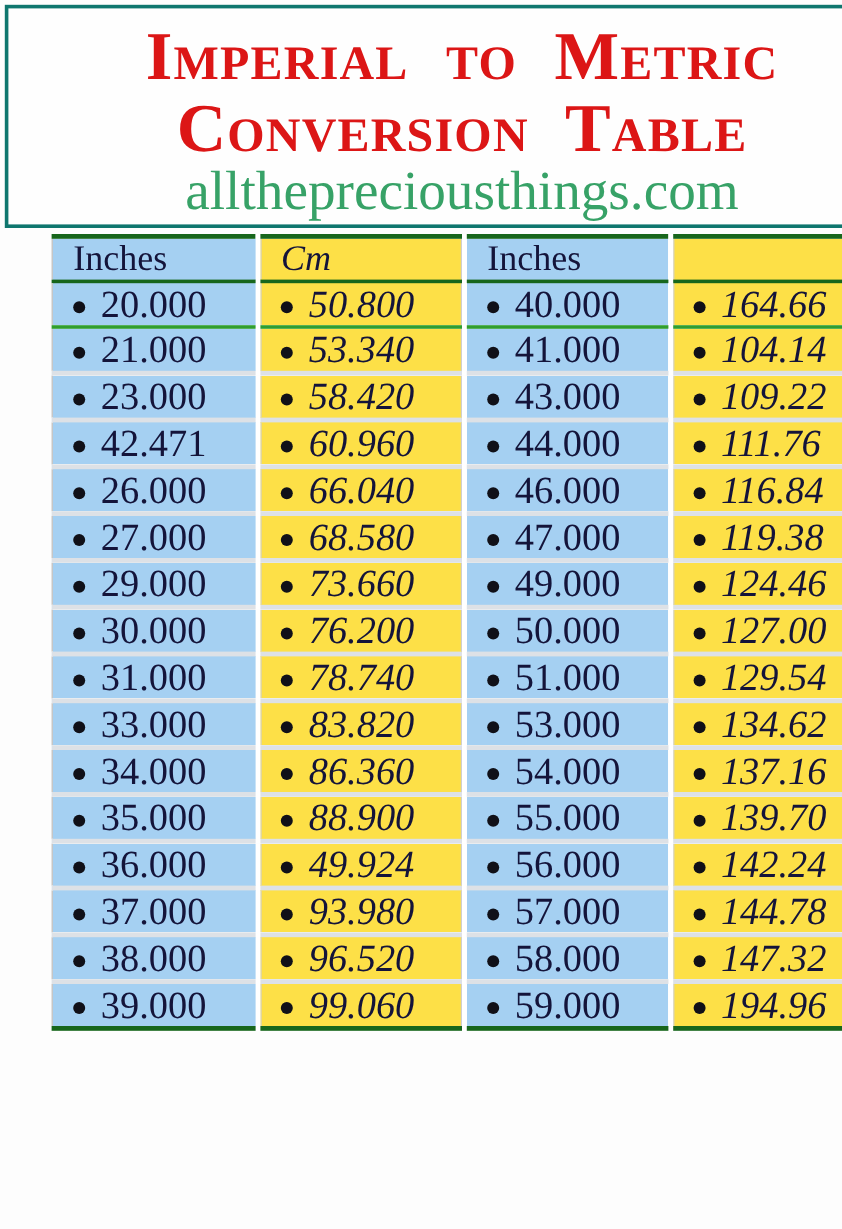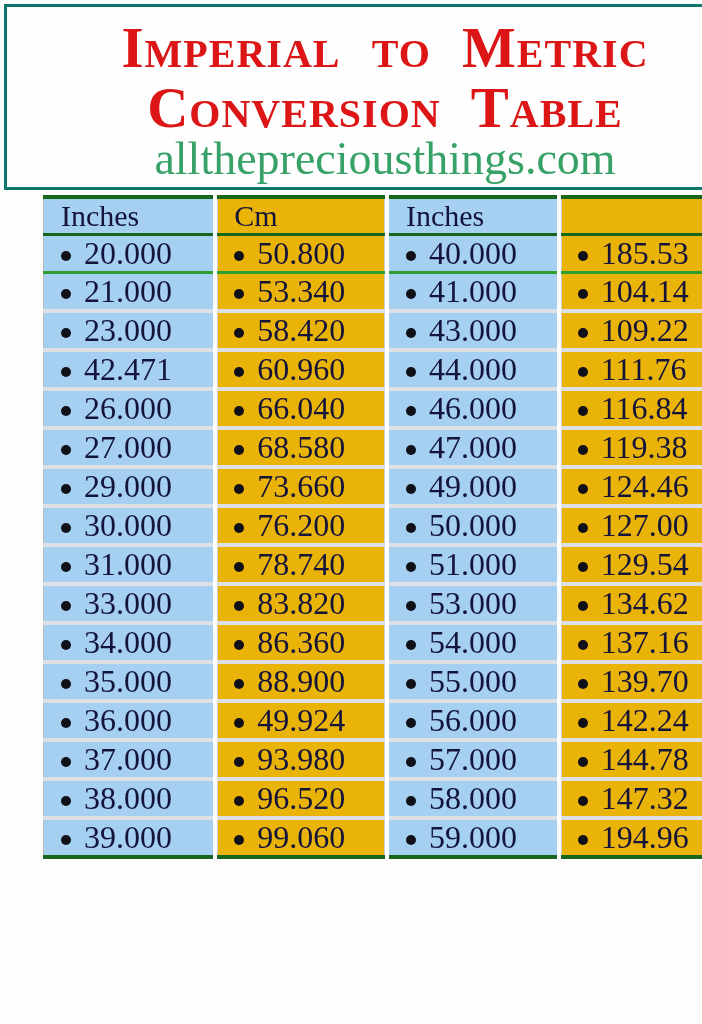--- a/index.html
+++ b/index.html
@@ -72,22 +72,23 @@
     font-size: 32px;
     line-height: 35px;
   }
   th + th, td + td { border-left: 4px solid #ffffff; }
   tbody tr { border-top: 4px solid #dde1e6; }
   tbody tr:first-child { border-top: none; }
   tbody tr:nth-child(2) { border-top: 3px solid var(--line-bright-green); }
 
   .c-blue  { background: var(--column-blue); }
   .c-white {
-    background: #eab308;
+    background: #fde047;
     box-shadow: inset 1px 0 0 #cfcfcf, inset -1px 0 0 #cfcfcf;
+    font-style: italic;
   }
 
   .bullet {
     display: inline-block;
     width: 10px; height: 10px;
     border-radius: 50%;
     background: #101018;
     margin-right: 13px;
     vertical-align: 3px;
   }
@@ -109,21 +110,21 @@
       <th class="c-white">Cm</th>
       <th class="c-blue">Inches</th>
       <th class="c-white"></th>
     </tr>
   </thead>
   <tbody id="table-body">
       <tr>
         <td class="c-blue"><span class="bullet"></span><span class="val">20.000</span></td>
         <td class="c-white"><span class="bullet"></span><span class="val">50.800</span></td>
         <td class="c-blue"><span class="bullet"></span><span class="val">40.000</span></td>
-        <td class="c-white"><span class="bullet"></span><span class="val">185.53</span></td>
+        <td class="c-white"><span class="bullet"></span><span class="val">164.66</span></td>
       </tr>
       <tr>
         <td class="c-blue"><span class="bullet"></span><span class="val">21.000</span></td>
         <td class="c-white"><span class="bullet"></span><span class="val">53.340</span></td>
         <td class="c-blue"><span class="bullet"></span><span class="val">41.000</span></td>
         <td class="c-white"><span class="bullet"></span><span class="val">104.14</span></td>
       </tr>
       <tr>
         <td class="c-blue"><span class="bullet"></span><span class="val">23.000</span></td>
         <td class="c-white"><span class="bullet"></span><span class="val">58.420</span></td>

